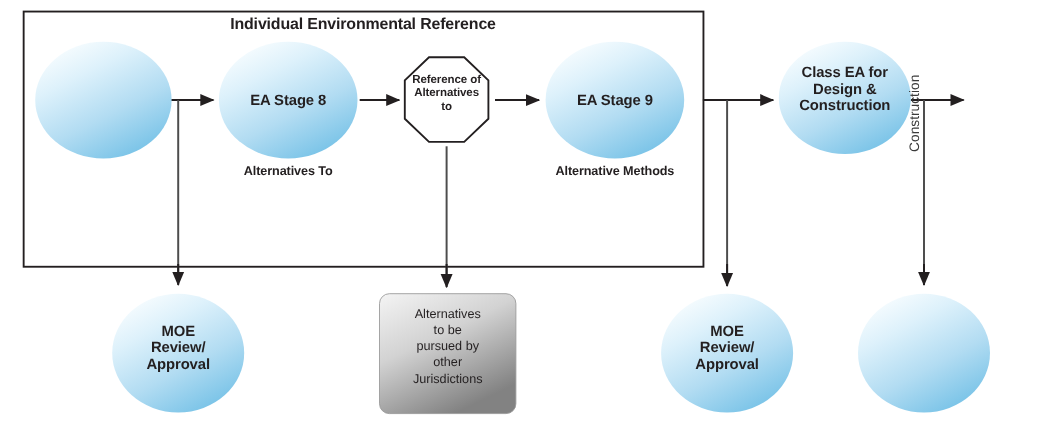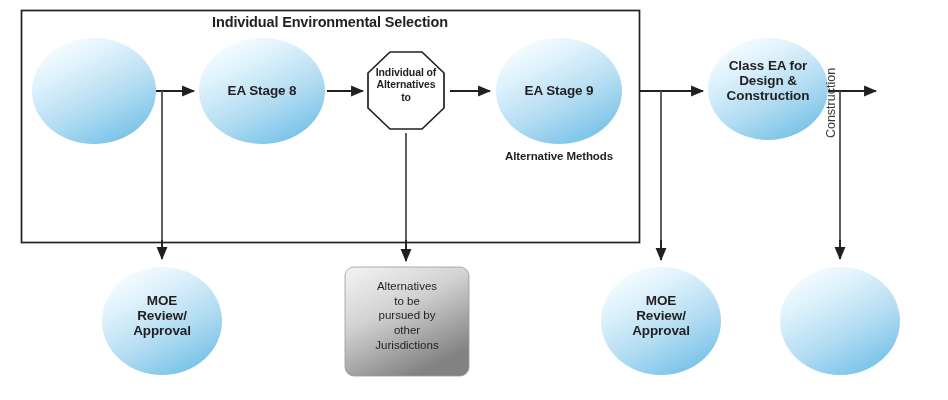--- a/index.html
+++ b/index.html
@@ -128,27 +128,28 @@
 
     <ellipse cx="162" cy="321" rx="60" ry="54" fill="url(#blueGrad)"></ellipse>
 
     <rect x="345" y="267" width="124" height="109" rx="9" ry="9" fill="url(#grayGrad)" stroke="#9a9a9a" stroke-width="0.8"></rect>
 
     <ellipse cx="661" cy="321" rx="60" ry="54" fill="url(#blueGrad)"></ellipse>
 
     <ellipse cx="840" cy="321" rx="60" ry="54" fill="url(#blueGrad)"></ellipse>
   </svg>
 
-  <div class="lbl" id="container-title" style="left:21px; top:14px; width:618px;">Individual Environmental Selection</div>
+  <div class="lbl" id="container-title" style="left:21px; top:14px; width:618px;">Individual Environmental Reference</div>
 
 
   <div class="lbl node-label" style="left:202px; top:83px; width:120px;">EA Stage 8</div>
 
+  <div class="lbl sub-label" style="left:192px; top:150px; width:140px;">Alternatives To</div>
 
-  <div class="lbl sub-label" style="left:374px; top:66px; width:64px; line-height:1.18; font-size:10.5px;">Individual of
+  <div class="lbl sub-label" style="left:374px; top:66px; width:64px; line-height:1.18; font-size:10.5px;">Reference of
 Alternatives
 to</div>
 
   <div class="lbl node-label" style="left:499px; top:83px; width:120px;">EA Stage 9</div>
 
   <div class="lbl sub-label" style="left:479px; top:150px; width:160px;">Alternative Methods</div>
 
   <div class="lbl node-label" style="left:700px; top:58px; width:136px;">Class EA for
 Design &amp;
 Construction</div>

